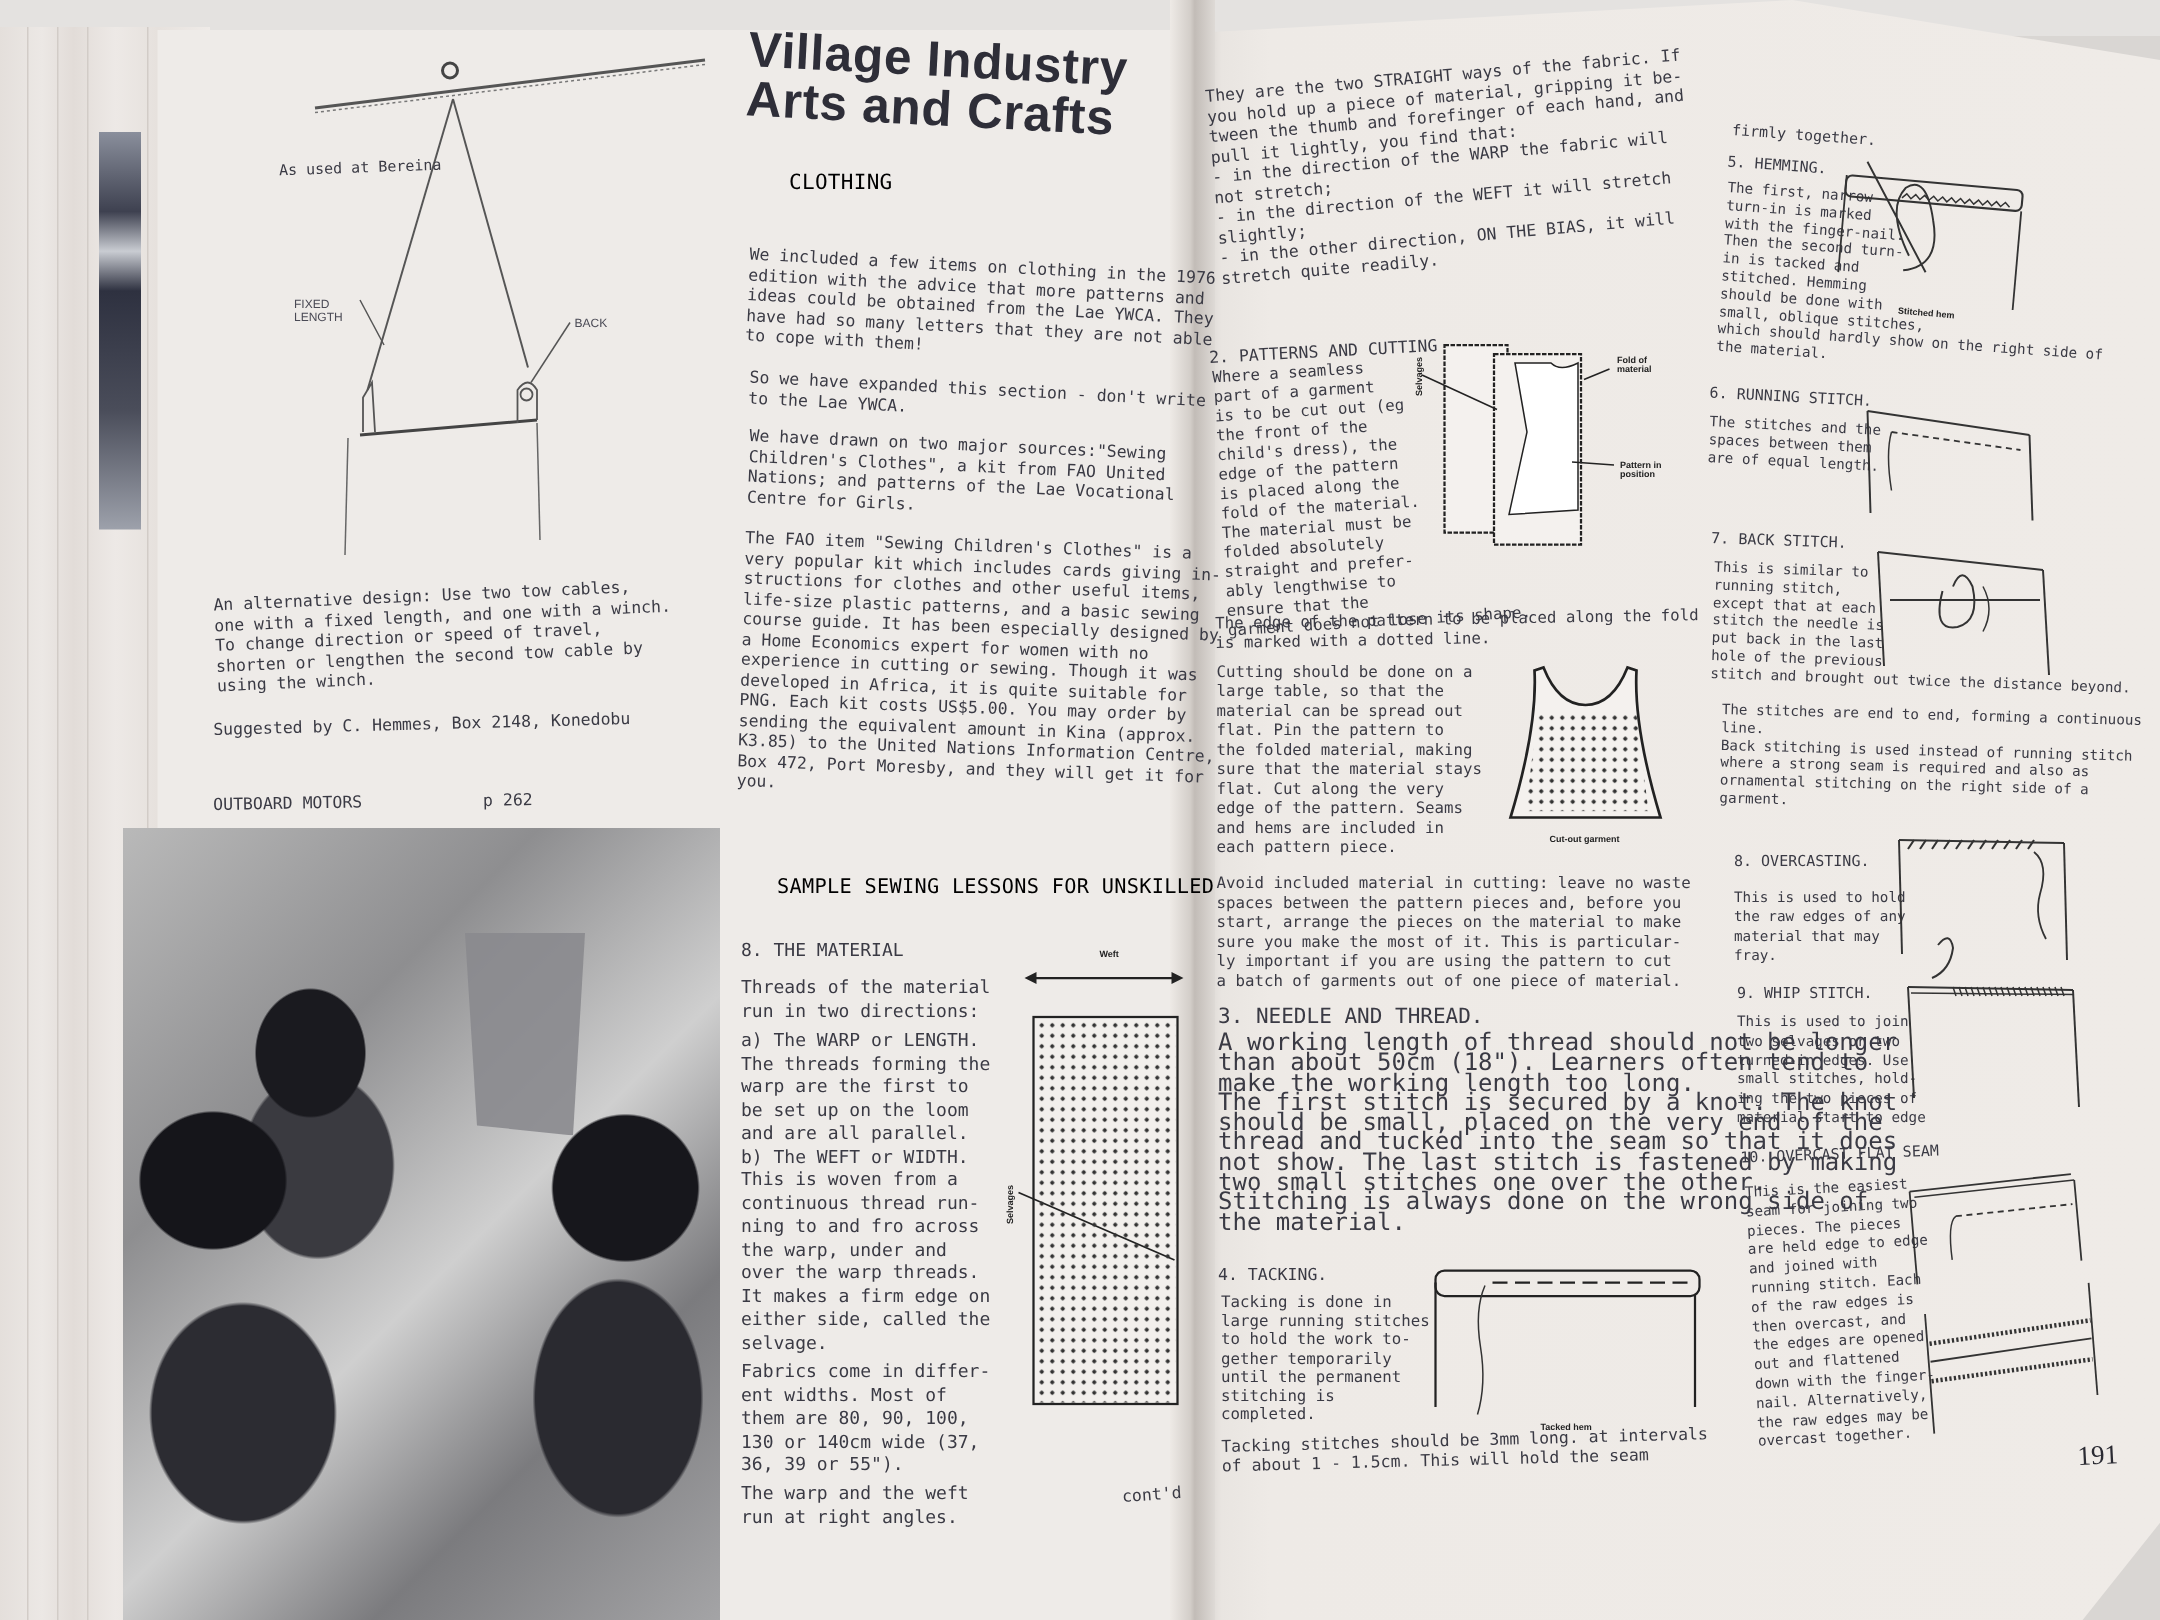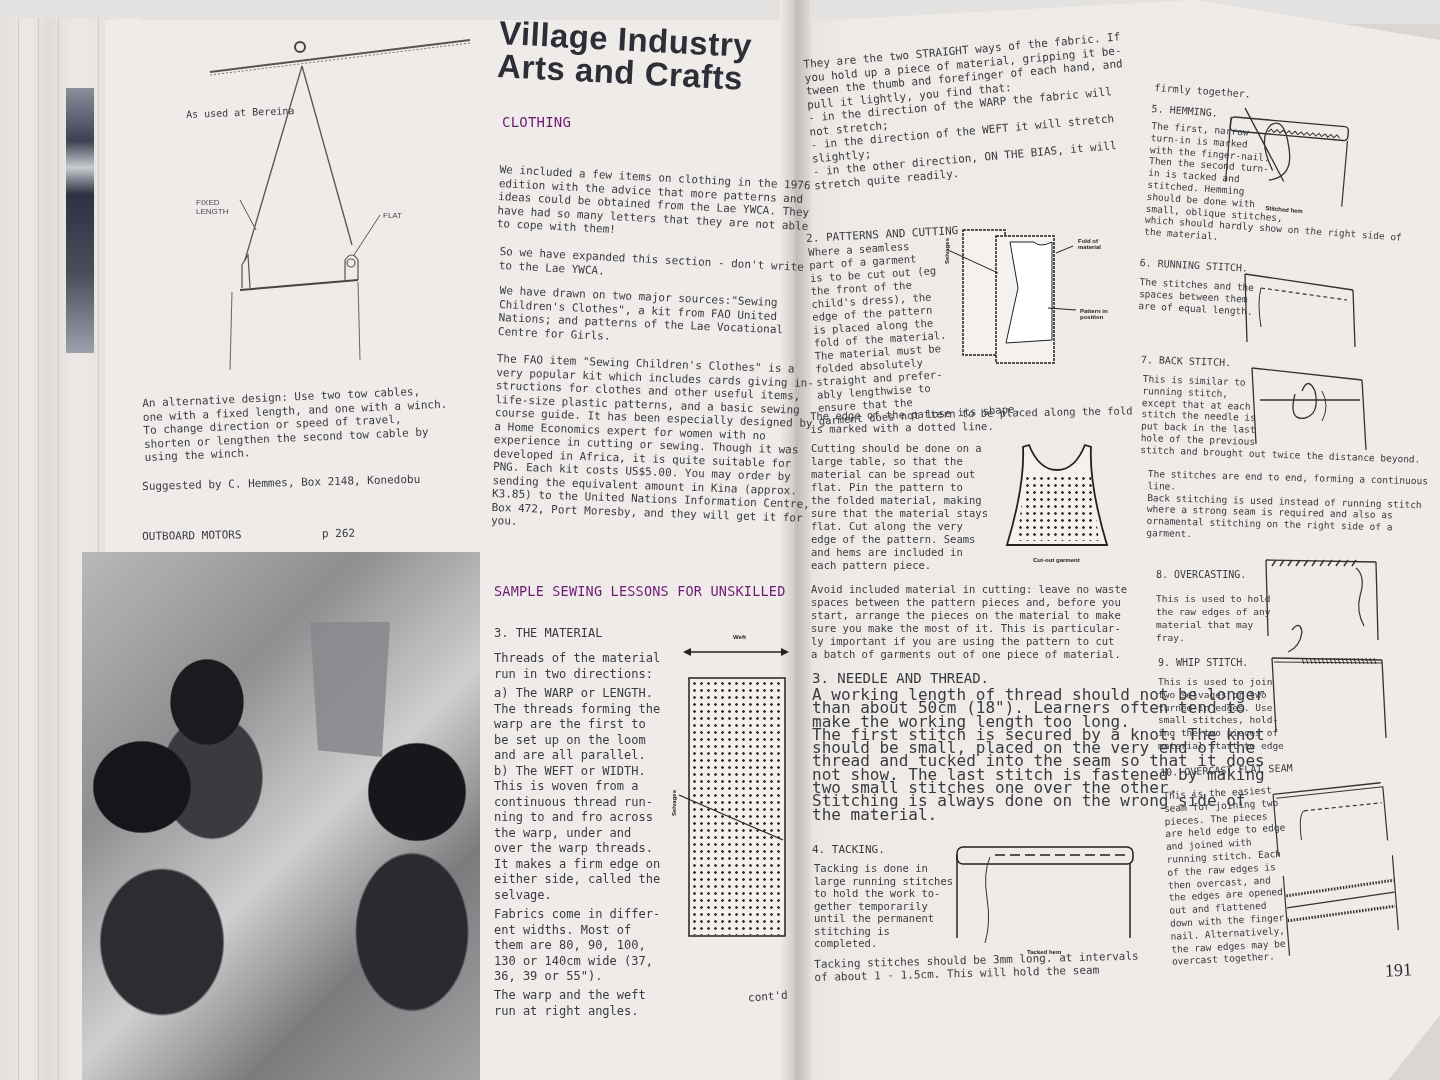--- a/index.html
+++ b/index.html
@@ -12,21 +12,21 @@
   .left-page{left:105px;top:20px;width:690px;height:1060px;background:#eeebe8;}
   .right-page{left:795px;top:0;width:645px;height:1080px;background:linear-gradient(90deg,#ccc8c4 0%,#e9e5e1 3%,#eeeae6 8%,#efebe7 100%);clip-path:polygon(0 22px,62% 0,100% 40px,100% 94%,92% 100%,0 100%);}
   .gutter{left:780px;top:0;width:30px;height:1080px;background:linear-gradient(90deg,#eeeae6 0%,#d3cec9 45%,#c2bcb7 55%,#dedad6 100%);}
   .bg-top{left:0;top:0;width:1440px;height:24px;background:#e4e2e0;}
   
   .mono{font-family:"DejaVu Sans Mono","Liberation Mono",monospace;}
   .t{font-size:11px;line-height:13.5px;white-space:pre-line;}
   .t12{font-size:12px;line-height:15.5px;white-space:pre-line;}
   .small{font-size:9px;line-height:11.5px;white-space:pre-line;color:#4a4a55;}
   .head{font-family:"Liberation Sans","DejaVu Sans",sans-serif;font-weight:bold;font-size:33px;line-height:33px;color:#2e2e38;letter-spacing:0.5px;}
-  .sect{font-size:14px;color:#701a75;letter-spacing:0.2px;}
+  .sect{font-size:14px;color:#000000;letter-spacing:0.2px;margin-left:24px;}
   .label-tiny{font-family:"Liberation Sans",sans-serif;font-size:6px;font-weight:bold;color:#222;}
   .photo{left:82px;top:552px;width:398px;height:528px;overflow:hidden;background:
     radial-gradient(ellipse 60px 70px at 125px 150px,#1a1a1f 60%,transparent 62%),
     radial-gradient(ellipse 80px 75px at 60px 235px,#15151a 60%,transparent 62%),
     radial-gradient(ellipse 80px 80px at 335px 240px,#17171c 60%,transparent 62%),
     radial-gradient(ellipse 90px 110px at 130px 225px,#3a3a40 55%,transparent 57%),
     radial-gradient(ellipse 100px 140px at 330px 380px,#2a2a30 55%,transparent 57%),
     radial-gradient(ellipse 110px 130px at 80px 390px,#2c2c32 55%,transparent 57%),
     linear-gradient(135deg,#b9b9b9 0%,#8e8e90 30%,#cfcfcf 55%,#7b7b7e 75%,#a4a4a6 100%);}
   .sail{left:228px;top:70px;width:80px;height:135px;background:#8a8a8e;clip-path:polygon(0 0,100% 0,90% 100%,10% 95%);opacity:0.9;}
@@ -60,21 +60,21 @@
     <path d="M165 252 L165 230 Q172 220 178 230 L178 250" fill="none" stroke="#555" stroke-width="1.2"></path>
     <circle cx="171" cy="233" r="4" fill="none" stroke="#555" stroke-width="1.2"></circle>
     <line x1="52" y1="262" x2="50" y2="340" stroke="#666" stroke-width="1"></line>
     <line x1="178" y1="252" x2="180" y2="330" stroke="#666" stroke-width="1"></line>
     <line x1="60" y1="170" x2="76" y2="200" stroke="#555" stroke-width="1"></line>
     <line x1="200" y1="185" x2="174" y2="225" stroke="#555" stroke-width="1"></line>
   </svg>
   <div class="abs t" style="left:6px;top:76px;font-size:10px;transform:rotate(-2deg);">As used at Bereina</div>
   <div class="abs small" style="left:16px;top:168px;font-size:8px;line-height:9px;font-family:'Liberation Sans',sans-serif;">FIXED
 LENGTH</div>
-  <div class="abs small" style="left:203px;top:180px;font-size:8px;font-family:'Liberation Sans',sans-serif;">FLAT</div>
+  <div class="abs small" style="left:203px;top:180px;font-size:8px;font-family:'Liberation Sans',sans-serif;">BACK</div>
 </div>
 
 <div class="abs t" style="left:142px;top:397px;transform:rotate(-2.5deg);transform-origin:left top;">An alternative design:  Use two tow cables,
 one with a fixed length, and one with a winch.
 To change direction or speed of travel,
 shorten or lengthen the second tow cable by
 using the winch.</div>
 <div class="abs t" style="left:142px;top:480px;transform:rotate(-1.5deg);transform-origin:left top;">Suggested by C. Hemmes, Box 2148, Konedobu</div>
 <div class="abs t" style="left:142px;top:530px;transform:rotate(-1deg);transform-origin:left top;">OUTBOARD MOTORS</div>
 <div class="abs t" style="left:322px;top:527px;transform:rotate(-1deg);">p 262</div>
@@ -111,21 +111,21 @@
 experience in cutting or sewing.  Though it was
 developed in Africa, it is quite suitable for
 PNG.  Each kit costs US$5.00.  You may order by
 sending the equivalent amount in Kina (approx.
 K3.85) to the United Nations Information Centre,
 Box 472, Port Moresby, and they will get it for
 you.</div>
 
 <div class="abs sect mono" style="left:494px;top:583px;font-size:13.5px;white-space:nowrap;width:300px;overflow:hidden;">SAMPLE SEWING LESSONS FOR UNSKILLED ADULTS</div>
 
-<div class="abs mono" style="left:494px;top:626px;font-size:12px;">3.  THE MATERIAL</div>
+<div class="abs mono" style="left:494px;top:626px;font-size:12px;">8.  THE MATERIAL</div>
 <div class="abs t12" style="left:494px;top:651px;">Threads of the material
 run in two directions:</div>
 <div class="abs t12" style="left:494px;top:686px;">a) The WARP or LENGTH.
 The threads forming the
 warp are the first to
 be set up on the loom
 and are all parallel.
 b) The WEFT or WIDTH.
 This is woven from a
 continuous thread run-

